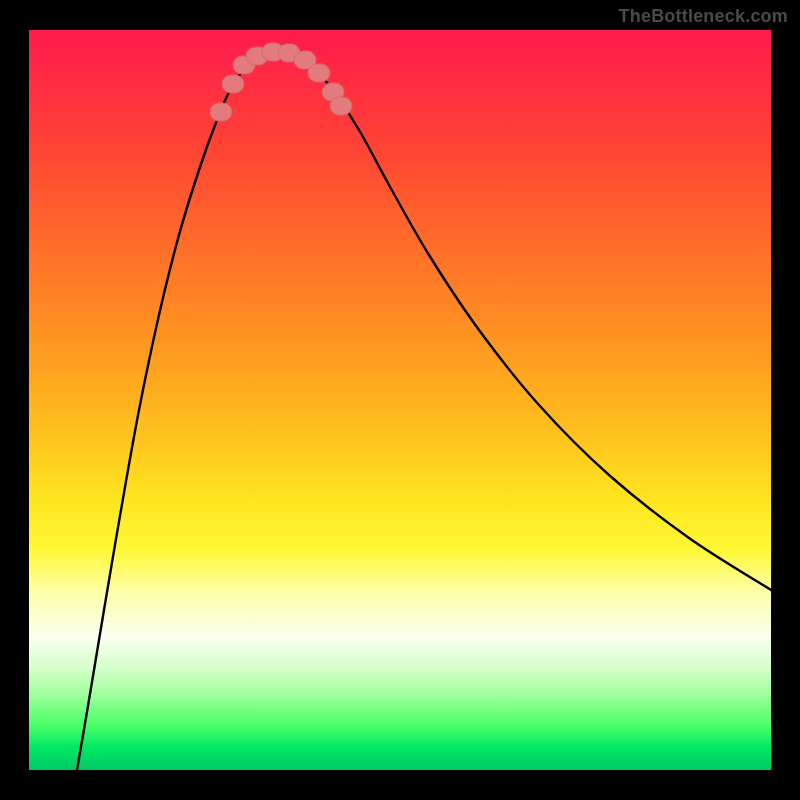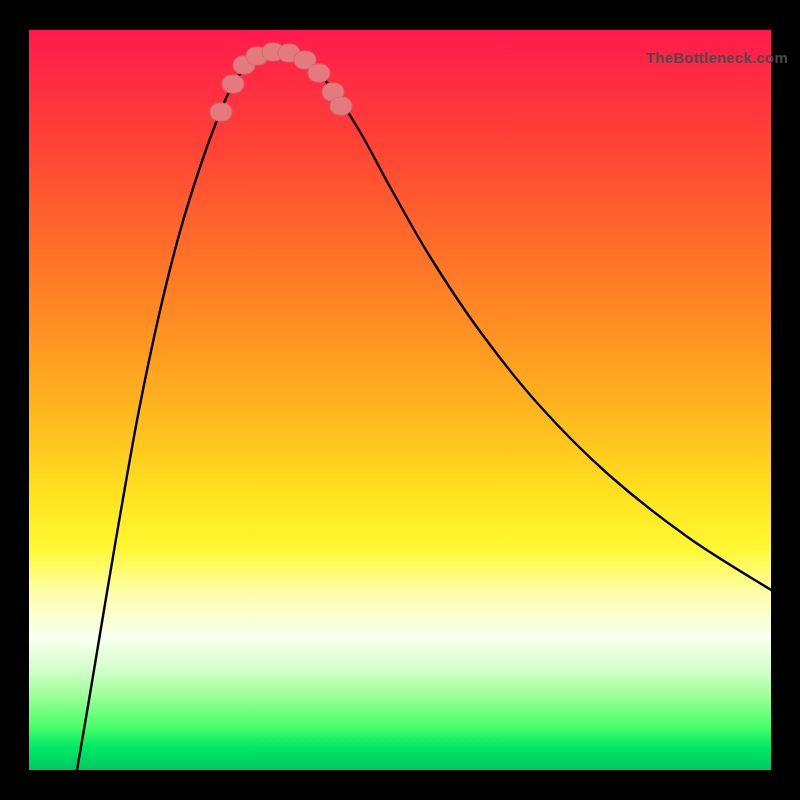--- a/index.html
+++ b/index.html
@@ -45,26 +45,25 @@
       #4bff6a 94%,
       #00e865 97%,
       #00c864 100%
     );
   }
   .watermark {
     position: absolute;
     top: 6px;
     right: 12px;
     font-family: Arial, Helvetica, sans-serif;
-    font-size: 15px;
+    font-size: 18px;
     font-weight: 600;
     color: #4a4a4a;
     letter-spacing: 0.2px;
     user-select: none;
-    margin-top: 43px;
   }
   svg.curve {
     position: absolute;
     inset: 0;
   }
 </style>
 </head>
 <body>
 
 <div class="frame">

